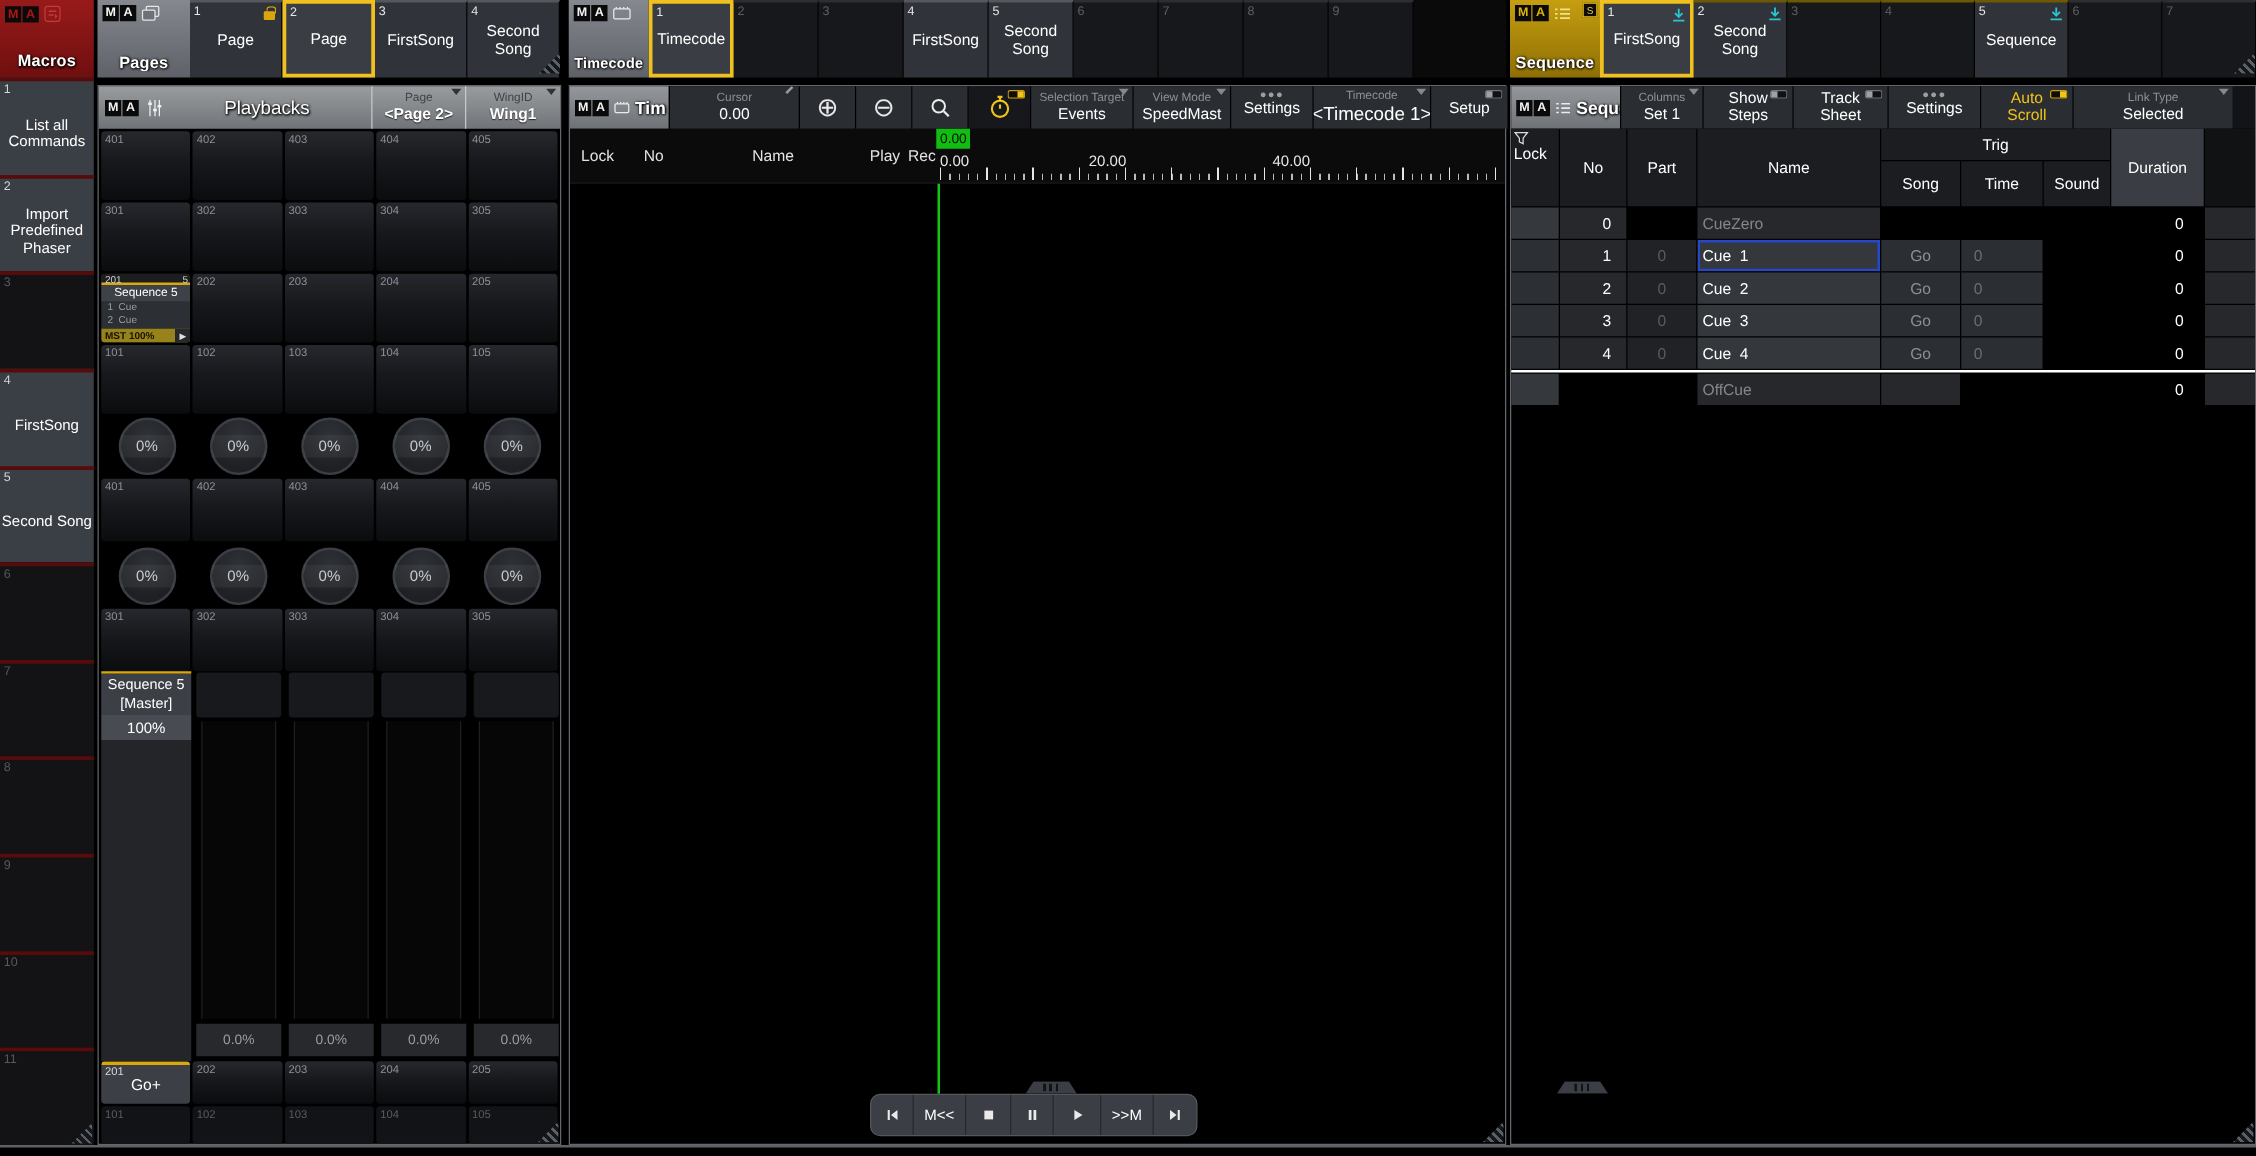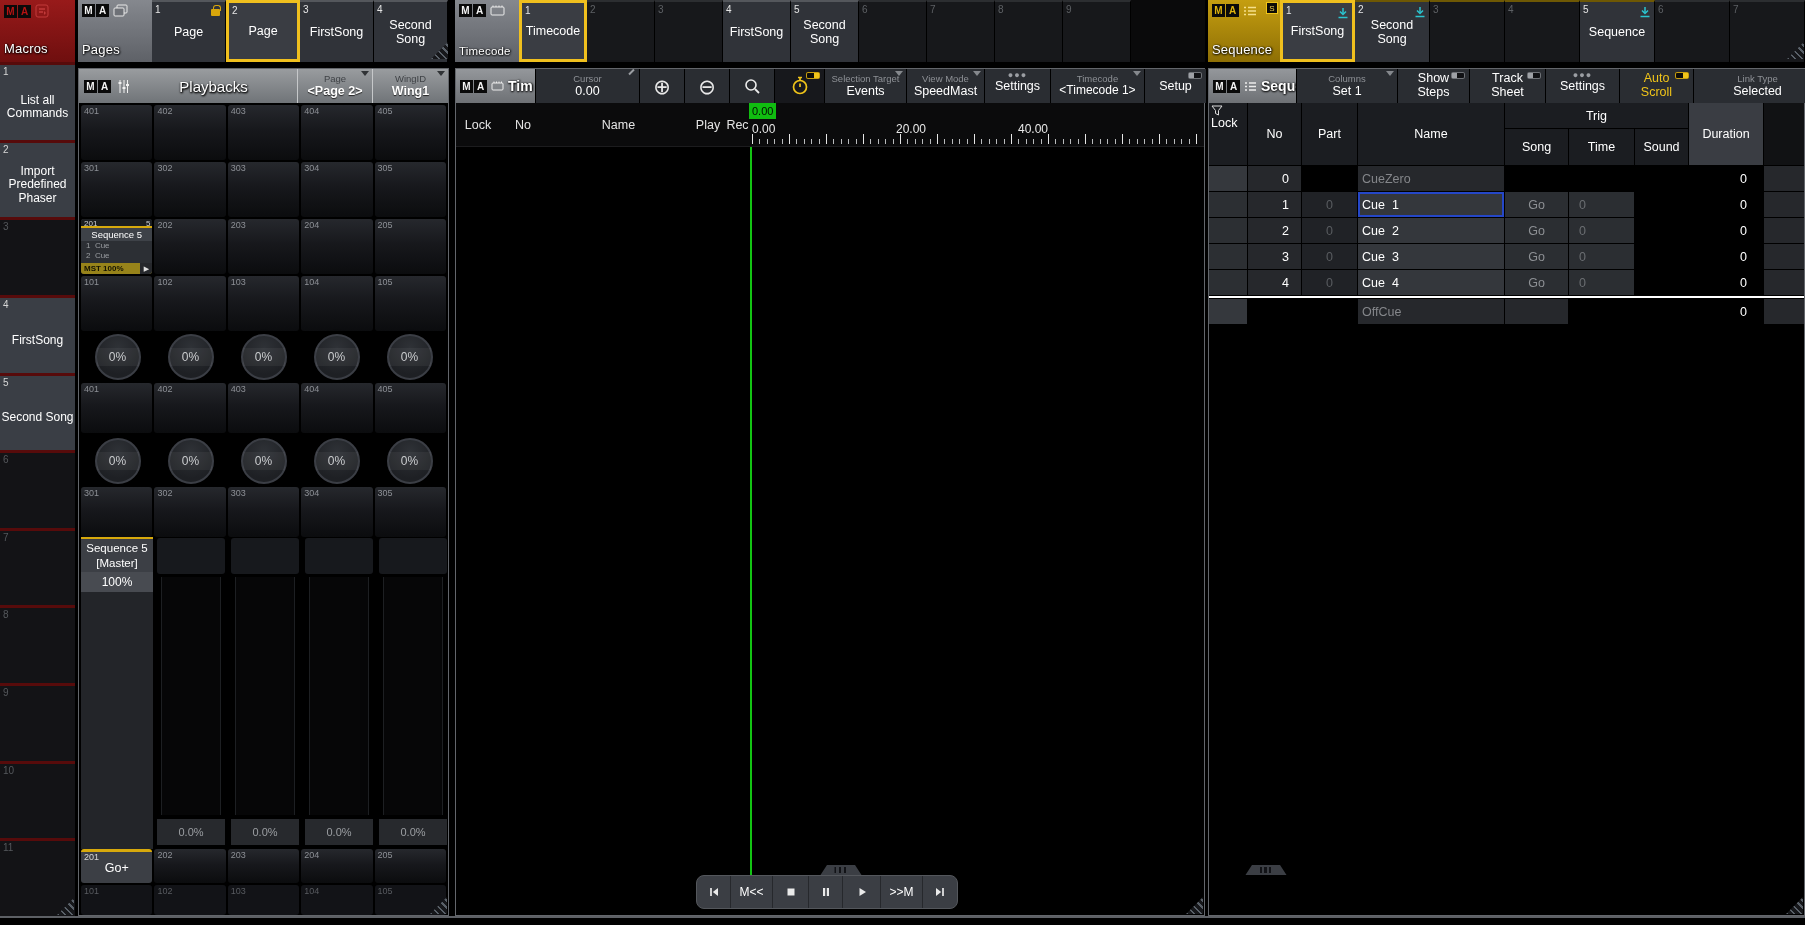--- a/index.html
+++ b/index.html
@@ -11,21 +11,21 @@
 
 .ma{display:flex;gap:1px}
 .ma span{width:13px;height:13px;background:#0a0a0a;font-weight:bold;font-size:10px;display:flex;align-items:center;justify-content:center;color:#f2f2f2}
 .ma.red span{color:#b51313}
 .ma.gold span{color:#ddb30e}
 
 .tabbar{position:absolute;display:flex;height:62px}
 .pool-btn{position:relative;flex:none;display:flex;flex-direction:column;justify-content:space-between;padding:4px 4px 5px;background:linear-gradient(#85888e,#5e6167)}
 .pool-btn.gold{background:linear-gradient(#c59e10,#8e6f05)}
 .pool-top{display:flex;align-items:center;gap:4px}
-.pool-label{font-weight:normal;font-size:13px;color:#fff;text-align:left;text-shadow:0 1px 2px #000,1px 0 2px #000;letter-spacing:.2px;white-space:nowrap;overflow:hidden}
+.pool-label{font-weight:bold;font-size:13px;color:#fff;text-align:center;text-shadow:0 1px 2px #000,1px 0 2px #000;letter-spacing:.2px;white-space:nowrap;overflow:hidden}
 .tab{position:relative;flex:none;border-top:2px solid #54575c;border-right:1px solid #000;background:#303339;overflow:hidden}
 .tab .tno{position:absolute;top:2px;left:3px;font-size:10px;color:#e6e6e6}
 .tab.empty{background:#17181b;border-top-color:#2c2e31}
 .tab.empty .tno{color:#5d6064}
 .tab.sel{border:3px solid #f0c01e;background:#3a3d43}
 .tab .tlabel{position:absolute;inset:0;display:flex;align-items:center;justify-content:center;text-align:center;font-size:12.5px;line-height:1.15;padding:2px;color:#fff}
 .tab.goldtop{border-top-color:#6e5804}
 .lockico{position:absolute;top:7px;right:5px;width:9px;height:7px;background:#d9a60b;border-radius:1px}
 .lockico::before{content:"";position:absolute;left:1.5px;top:-4px;width:6px;height:5px;border:1.5px solid #d9a60b;border-bottom:none;border-radius:3px 3px 0 0}
 .impico{position:absolute;top:2px;right:3px;width:12px;height:12px}
@@ -596,37 +596,37 @@
         <span class="lab">View Mode</span>
         <span class="val">SpeedMast</span>
       </div>
       <div class="tcell" style="width:66px">
         <span class="dots">●●●</span>
         <span class="val">Settings</span>
       </div>
       <div class="tcell" style="width:94px">
         <span class="dd"></span>
         <span class="lab">Timecode</span>
-        <span class="val" style="font-size:12px">&lt;Timecode 1&gt;</span>
+        <span class="val" style="font-size:15px">&lt;Timecode 1&gt;</span>
       </div>
       <div class="tcell" style="width:61px;border-right:none">
         <span class="toggle"></span>
         <span class="val">Setup</span>
       </div>
     </div>
 
     <div class="tc-head">
       <div class="tc-col" style="left:0;width:44px">Lock</div>
       <div class="tc-col" style="left:44px;width:46px">No</div>
       <div class="tc-col" style="left:90px;width:145px">Name</div>
       <div class="tc-col" style="left:235px;width:34px">Play</div>
       <div class="tc-col" style="left:269px;width:25px">Rec</div>
       <div class="tc-badge" style="left:293px">0.00</div>
       <div class="tc-rlab" style="left:296px">0.00</div>
-      <div class="tc-rlab" style="left:440px">20.00</div>
+      <div class="tc-rlab" style="left:415px">20.00</div>
       <div class="tc-rlab" style="left:562px">40.00</div>
       <div class="tc-ticks-min" style="left:296px;right:3px"></div>
       <div class="tc-ticks-maj" style="left:296px;right:3px"></div>
     </div>
 
     <div style="position:absolute;left:0;right:0;top:78px;bottom:2px;background:#000"></div>
     <div class="playhead" style="left:294px;top:78px;height:728px"></div>
 
     <div class="grip" style="left:358px;top:796px"></div>
     <div class="transport" id="transport" style="left:240px;top:806px;width:262px">
@@ -741,21 +741,21 @@
             <span>M</span>
             <span>A</span>
           </span>
         <span class="icon">
           <svg width="13" height="11">
               <path d="M1 2h2M5 2h7M1 5.5h2M5 5.5h7M1 9h2M5 9h7" stroke="#ececec" stroke-width="1.3"></path>
             </svg>
         </span>
         <span class="wtitle">Sequenc</span>
       </div>
-      <div class="tcell" style="width:101px">
+      <div class="tcell" style="width:66px">
         <span class="dd"></span>
         <span class="lab">Columns</span>
         <span class="val">Set 1</span>
       </div>
       <div class="tcell" style="width:72px">
         <span class="toggle"></span>
         <span class="val" style="white-space:normal;text-align:center;line-height:1.1;padding:0 8px">Show Steps</span>
       </div>
       <div class="tcell" style="width:76px">
         <span class="toggle"></span>

